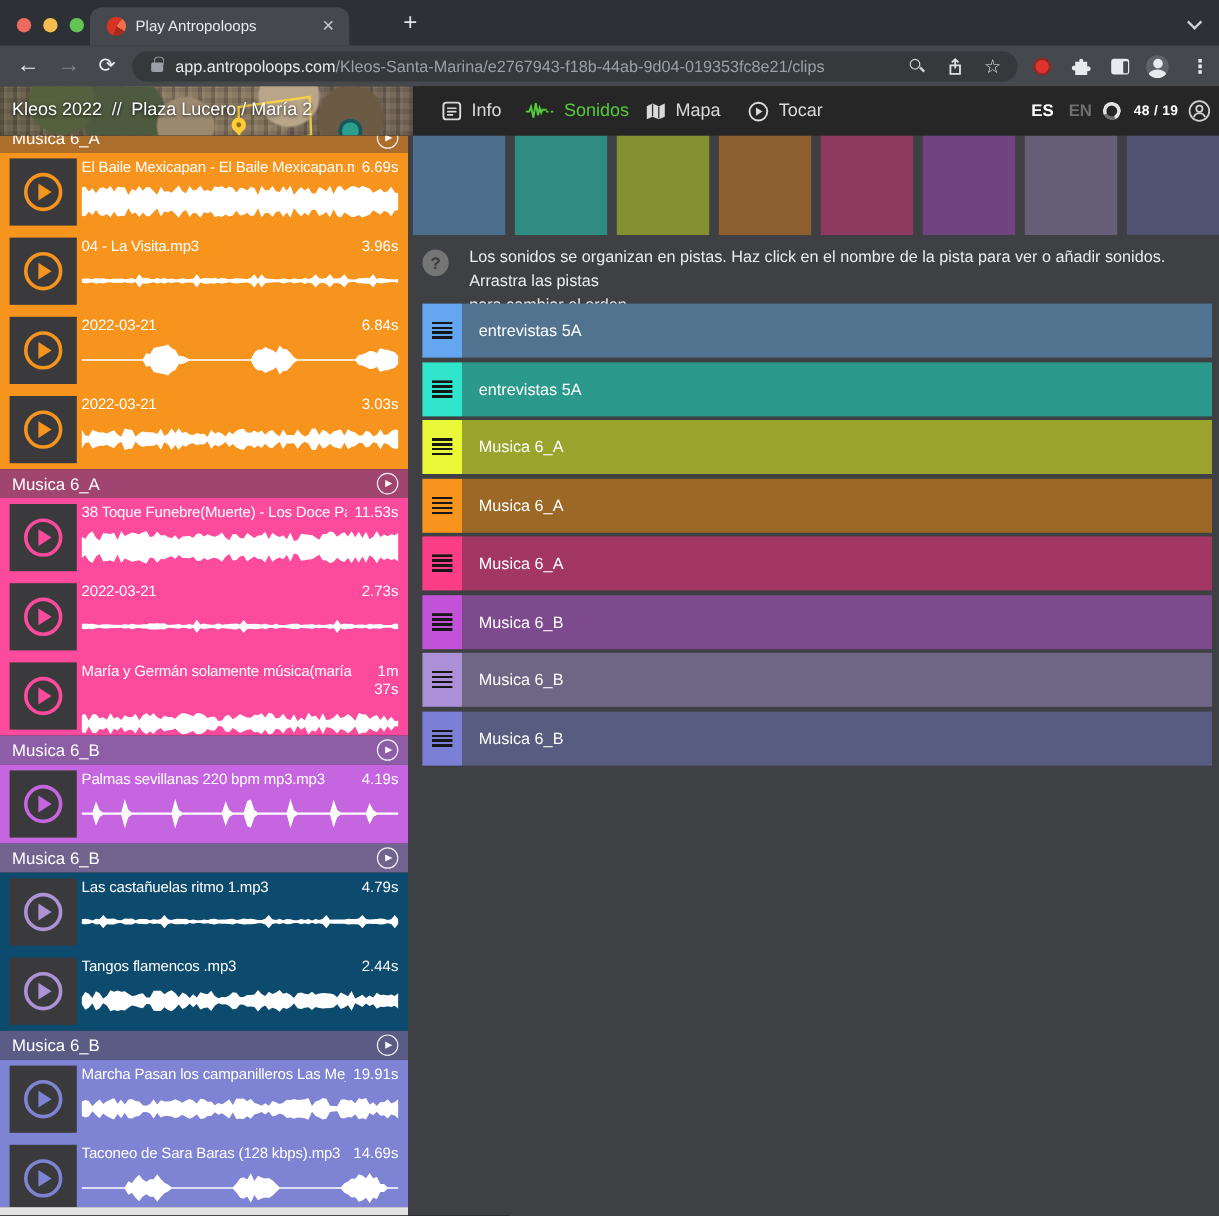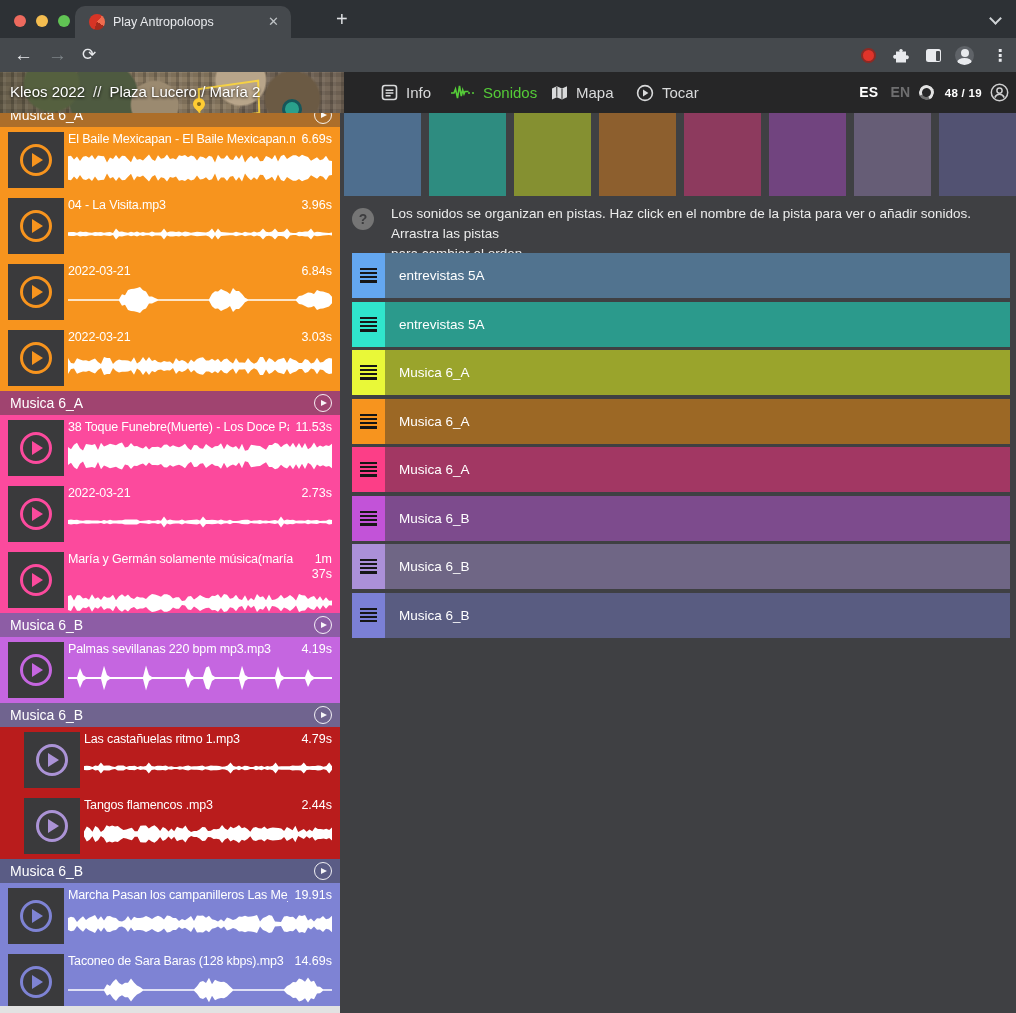--- a/index.html
+++ b/index.html
@@ -48,21 +48,21 @@
       repeating-linear-gradient(90deg,rgba(0,0,0,.16) 0 3px,rgba(255,255,255,.05) 3px 6px,transparent 6px 11px),
       repeating-linear-gradient(0deg,rgba(0,0,0,.10) 0 4px,transparent 4px 9px),
       linear-gradient(100deg,#6e6450 0 30%,#8b7b63 30% 70%,#77695a 70% 100%);}
   .poly{position:absolute;left:198px;top:12px;width:62px;height:34px;border:2px solid #ffd83a;transform:rotate(-8deg) skewX(-6deg);opacity:.85;}
   .pin{position:absolute;left:193px;top:26px;width:12px;height:12px;background:#ffcc33;border-radius:50% 50% 50% 0;transform:rotate(-45deg);}
   .pin:after{content:"";position:absolute;left:4px;top:4px;width:4px;height:4px;border-radius:50%;background:#8a6d1a;}
   .tealmark{position:absolute;left:282px;top:27px;width:20px;height:20px;border-radius:50%;background:#2aa08c;border:3px solid #17565a;}
   .crumbs{position:absolute;left:10px;top:11px;font-size:15px;color:#fff;white-space:nowrap;text-shadow:0 1px 3px rgba(0,0,0,.9);}
   .crumbs b{font-weight:normal;}
   .crumbs .sep{margin:0 8px;color:#f0f0f0;}
-  .navbar{position:absolute;left:363px;top:0;right:0;height:25px;background:#262627;}
+  .navbar{position:absolute;left:350px;top:0;right:0;height:25px;background:#262627;}
   .navitem{position:absolute;top:0;height:41px;display:flex;align-items:center;gap:8px;color:#d9dadb;font-size:15px;cursor:default;}
   .navitem.active{color:var(--green);}
   .langs{position:absolute;top:12px;font-size:14px;font-weight:bold;}
   .spinner{position:absolute;top:13px;width:15px;height:15px;border-radius:50%;border:3px solid #e3e3e3;border-bottom-color:#6f6f6f;transform:rotate(20deg);}
   .counter{position:absolute;top:15px;font-size:11.5px;font-weight:bold;color:#fff;letter-spacing:.3px;}
 
   
   .sidebar{position:absolute;left:0;top:113px;width:340px;height:893px;overflow:hidden;background:#333;}
   .sec-header{position:relative;height:24px;line-height:24px;padding:0 10px;color:#fff;font-size:14px;overflow:hidden;}
   .sec-header.clipped{height:14px;}
@@ -110,20 +110,29 @@
     </div>
     <div class="newtab">+</div>
     <div class="tabchev"></div>
   </div>
 
   <div class="toolbar">
     <div class="navbtn" style="left:14px">←</div>
     <div class="navbtn" style="left:48px;color:#7e8589">→</div>
     <div class="navbtn" style="left:82px;font-size:17px">⟳</div>
   </div>
+  <div class="urlbar">
+    <div class="lock"></div>
+    <div class="urltext"><span class="host">app.antropoloops.com</span><span class="path">/Kleos-Santa-Marina/e2767943-f18b-44ab-9d04-019353fc8e21/clips</span></div>
+    <div class="mag"></div>
+    <svg class="icon16" style="left:678px;top:5px;position:absolute" width="16" height="16" viewBox="0 0 16 16">
+      <path d="M4 6.5h8v7H4z M8 9V1.5 M5.2 4 8 1.4 10.8 4" fill="none" stroke="#dfe2e5" stroke-width="1.5"></path>
+    </svg>
+    <div class="star">☆</div>
+  </div>
   <div class="reddot"></div>
   <svg class="icon16" style="left:893px;position:absolute" width="17" height="17" viewBox="0 0 17 17">
     <path d="M7 2.5a2 2 0 0 1 2 2h4v4a2 2 0 1 1 0 3.6v3.4H3v-4a2 2 0 1 1 0-3.6v-3.4h4a0 0 0 0 1 0 0z" fill="#e8eaed"></path>
     <circle cx="8" cy="3.6" r="1.7" fill="#e8eaed"></circle>
   </svg>
   <div class="splitsq"></div>
   <div class="avatar"></div>
   <div class="menu3">⋮</div>
 
   <div class="appheader">
@@ -293,21 +302,21 @@
               <div class="ctitle">Palmas sevillanas 220 bpm mp3.mp3</div>
               <div class="cdur">4.19s</div>
             </div>
             <svg class="wf" viewBox="0 0 264 30" preserveAspectRatio="none">
               <path d="M0 14.1L3.0 14.1L6.0 14.1L9.0 14.1L12.0 5.0L15.0 12.0L18.0 14.1L21.0 14.1L24.0 14.1L27.0 14.1L30.0 14.1L33.0 14.1L36.0 2.8L39.0 12.0L42.0 14.1L45.0 14.1L48.0 14.1L51.0 14.1L54.0 14.1L57.0 14.1L60.0 14.1L63.0 14.1L66.0 14.1L69.0 14.1L72.0 14.1L75.0 14.1L78.0 2.6L81.0 12.0L84.0 14.1L87.0 14.1L90.0 14.1L93.0 14.1L96.0 14.1L99.0 14.1L102.0 14.1L105.0 14.1L108.0 14.1L111.0 14.1L114.0 14.1L117.0 14.1L120.0 4.7L123.0 12.0L126.0 14.1L129.0 14.1L132.0 14.1L135.0 14.1L138.0 4.6L141.0 3.3L144.0 12.0L147.0 14.1L150.0 14.1L153.0 14.1L156.0 14.1L159.0 14.1L162.0 14.1L165.0 14.1L168.0 14.1L171.0 14.1L174.0 2.7L177.0 12.0L180.0 14.1L183.0 14.1L186.0 14.1L189.0 14.1L192.0 14.1L195.0 14.1L198.0 14.1L201.0 14.1L204.0 14.1L207.0 14.1L210.0 3.2L213.0 12.0L216.0 14.1L219.0 14.1L222.0 14.1L225.0 14.1L228.0 14.1L231.0 14.1L234.0 14.1L237.0 14.1L240.0 6.1L243.0 12.0L246.0 14.1L249.0 14.1L252.0 14.1L255.0 14.1L258.0 14.1L261.0 14.1L264.0 14.1L264.0 15.9L261.0 15.9L258.0 15.9L255.0 15.9L252.0 15.9L249.0 15.9L246.0 15.9L243.0 18.0L240.0 23.9L237.0 15.9L234.0 15.9L231.0 15.9L228.0 15.9L225.0 15.9L222.0 15.9L219.0 15.9L216.0 15.9L213.0 18.0L210.0 26.8L207.0 15.9L204.0 15.9L201.0 15.9L198.0 15.9L195.0 15.9L192.0 15.9L189.0 15.9L186.0 15.9L183.0 15.9L180.0 15.9L177.0 18.0L174.0 27.3L171.0 15.9L168.0 15.9L165.0 15.9L162.0 15.9L159.0 15.9L156.0 15.9L153.0 15.9L150.0 15.9L147.0 15.9L144.0 18.0L141.0 26.7L138.0 25.4L135.0 15.9L132.0 15.9L129.0 15.9L126.0 15.9L123.0 18.0L120.0 25.3L117.0 15.9L114.0 15.9L111.0 15.9L108.0 15.9L105.0 15.9L102.0 15.9L99.0 15.9L96.0 15.9L93.0 15.9L90.0 15.9L87.0 15.9L84.0 15.9L81.0 18.0L78.0 27.4L75.0 15.9L72.0 15.9L69.0 15.9L66.0 15.9L63.0 15.9L60.0 15.9L57.0 15.9L54.0 15.9L51.0 15.9L48.0 15.9L45.0 15.9L42.0 15.9L39.0 18.0L36.0 27.2L33.0 15.9L30.0 15.9L27.0 15.9L24.0 15.9L21.0 15.9L18.0 15.9L15.0 18.0L12.0 25.0L9.0 15.9L6.0 15.9L3.0 15.9L0.0 15.9Z" fill="#ffffff"></path>
             </svg>
           </div>
         </div>
       </div>
       <div class="sec-header" style="background: rgb(112, 100, 143);"><span class="hlabel">Musica 6_B</span><span class="hplay"></span></div>
-      <div style="background: #b91c1c; padding-left: 16px;">
+      <div style="background: #0c4a6e;">
         <div class="clip">
           <div class="clip-art" style="color: rgb(171, 147, 214);">
             <div class="ring"></div>
           </div>
           <div class="clip-main">
             <div class="trow">
               <div class="ctitle">Las castañuelas ritmo 1.mp3</div>
               <div class="cdur">4.79s</div>
             </div>
             <svg class="wf" viewBox="0 0 264 30" preserveAspectRatio="none">

